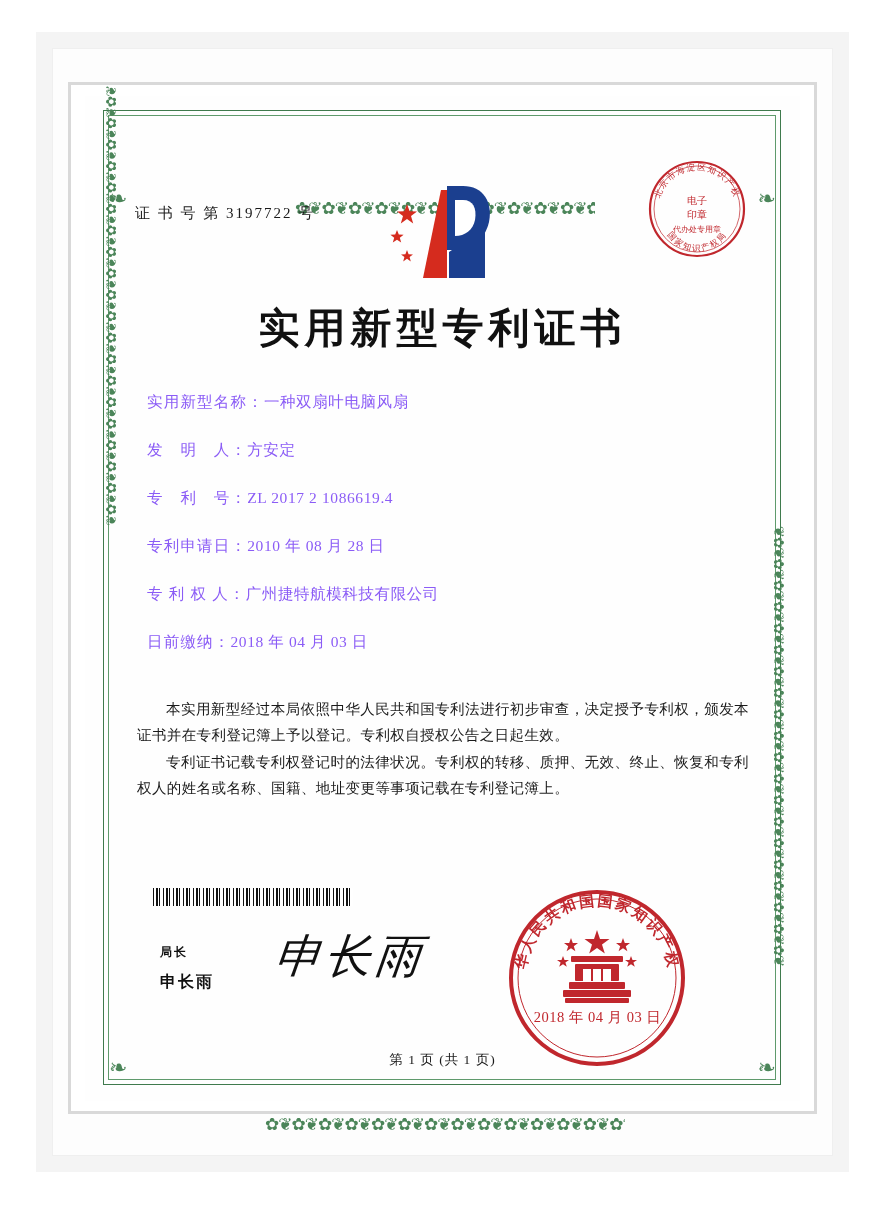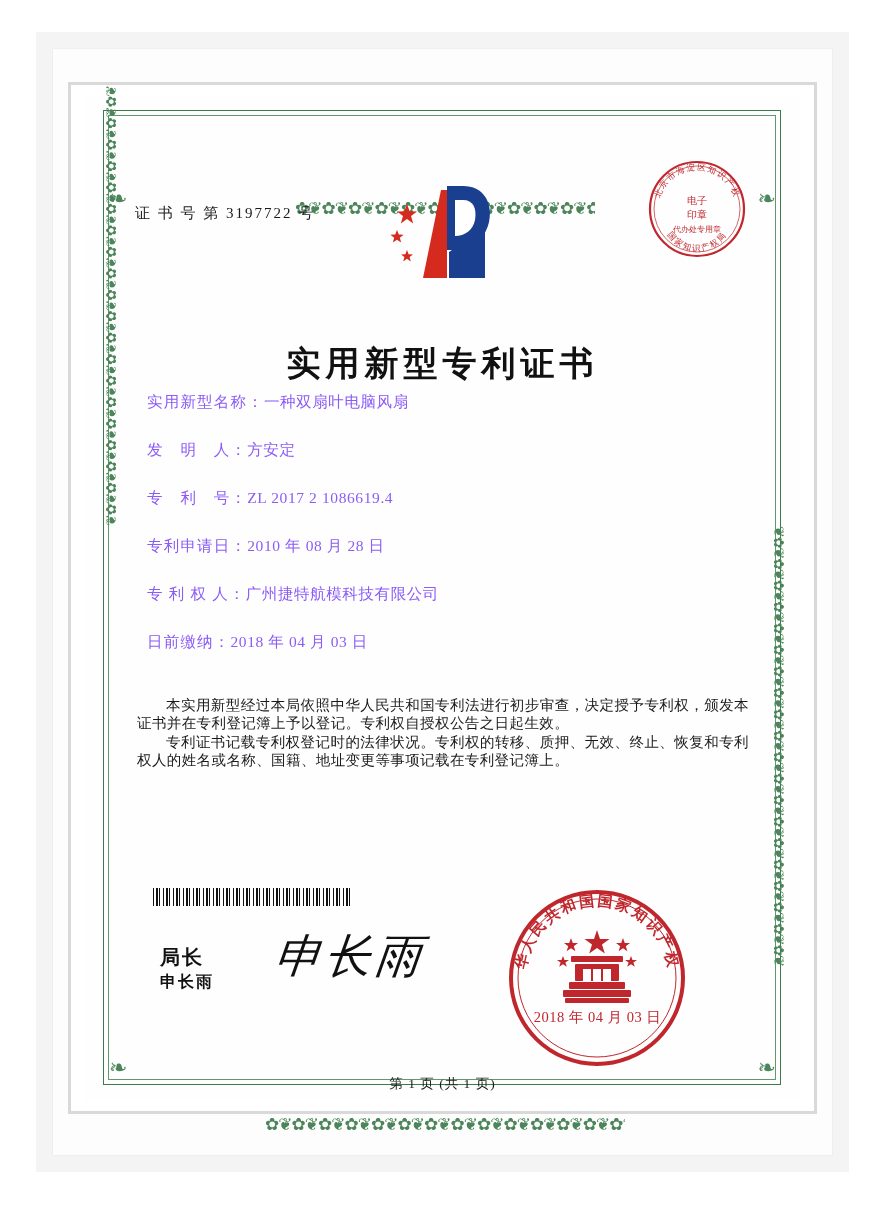--- a/index.html
+++ b/index.html
@@ -134,26 +134,25 @@
     right: 52px; top: 62px;
     width: 102px; height: 102px;
   }
 
   
   .main-title {
     position: absolute;
     left: 0; top: 205px;
     width: 715px;
     text-align: center;
-    font-size: 34px;
+    font-size: 41px;
     font-weight: bold;
     letter-spacing: 5px;
     color: #111;
     font-family: "DejaVu Serif", serif;
-    margin-top: 40px;
   }
 
   
   .fields {
     position: absolute;
     left: 62px; top: 296px;
     width: 600px;
   }
   .field {
     font-size: 15.5px;
@@ -163,21 +162,21 @@
     white-space: nowrap;
   }
   .field .lbl { letter-spacing: 1.2px; }
 
   
   .body-text {
     position: absolute;
     left: 52px; top: 600px;
     width: 612px;
     font-size: 14.5px;
-    line-height: 18px;
+    line-height: 26px;
     color: #1a1a1a;
     text-align: justify;
     letter-spacing: 0.4px;
   }
   .body-text p {
     margin: 0 0 1px 0;
     text-indent: 2em;
   }
 
   
@@ -193,21 +192,21 @@
       #fff 5px, #fff 6px,
       #111 6px, #111 7px,
       #fff 7px, #fff 10px
     );
   }
 
   
   .sig-label {
     position: absolute;
     left: 75px; top: 848px;
-    font-size: 20px;
+    font-size: 12px;
     letter-spacing: 2px;
     font-weight: bold;
     color: #111;
   }
   .sig-name {
     position: absolute;
     left: 75px; top: 876px;
     font-size: 16px;
     letter-spacing: 2px;
     font-weight: bold;
@@ -242,21 +241,20 @@
 
   
   .page-foot {
     position: absolute;
     left: 0; top: 955px;
     width: 715px;
     text-align: center;
     font-size: 13.5px;
     color: #1a1a1a;
     letter-spacing: 1px;
-    margin-top: 24px;
   }
 </style>
 </head>
 <body>
 
 <div class="scan">
   <div class="frame-1"></div>
   <div class="frame-2"></div>
   <div class="frame-3"></div>
 

